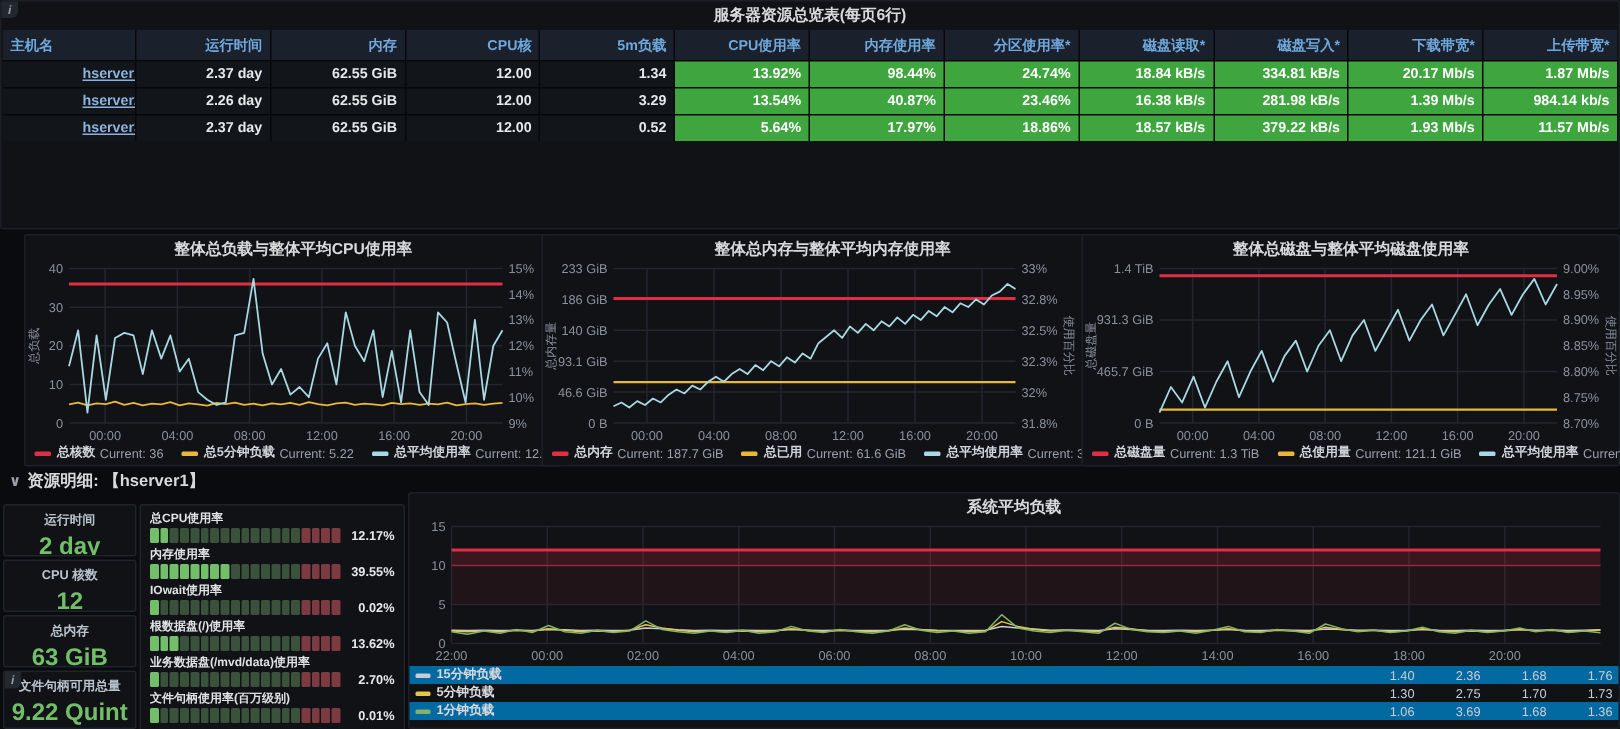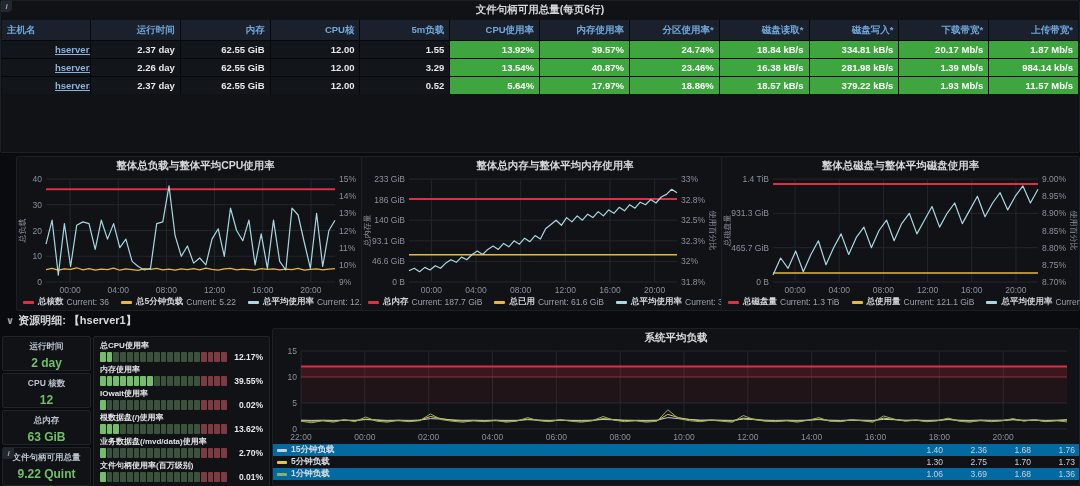--- a/index.html
+++ b/index.html
@@ -23,21 +23,21 @@
   .lg-right { margin-left:auto; margin-right:0; }
   .lg-dash { display:inline-block; width:11px; height:3px; border-radius:1px; margin-right:4px; }
   .lg-name { font-weight:bold; margin-right:3px; }
   .lg-cur { color:#9aa0ab; }
   
   .row-header { position:absolute; left:6px; top:313px; color:#d8d9da; font-size:11px; font-weight:bold; cursor:pointer; }
   .row-chevron { color:#9aa0ab; font-size:10px; margin-right:4px; }
   
   .stat-panel { position:absolute; left:2px; width:89px; height:35px; background:#101216; border:1px solid #1f232a; border-radius:2px; text-align:center; overflow:hidden; }
   .stat-title { color:#b9c2cd; font-size:8.5px; font-weight:bold; margin-top:4px; white-space:nowrap; }
-  .stat-value { color:#73bf69; font-size:12px; font-weight:bold; margin-top:3px; }
+  .stat-value { color:#73bf69; font-size:16px; font-weight:bold; margin-top:3px; }
   
   .gauge-panel { position:absolute; left:93px; top:336px; width:177px; height:167px; background:#101216; border:1px solid #1f232a; border-radius:2px; padding:3px 6px; overflow:hidden; }
   .gauge-block { margin-bottom:2px; }
   .gauge-label { color:#e0e2e6; font-size:8px; font-weight:bold; white-space:nowrap; overflow:hidden; }
   .gauge-row { display:flex; align-items:center; margin-top:1px; }
   .gauge-bar { display:flex; flex:1; gap:1px; height:10px; }
   .gcell { flex:1; background:#3a523c; border-radius:1px; }
   .gcell.lit { background:#73bf69; }
   .gcell.redzone { background:#7c3a41; }
   .gauge-pct { width:36px; text-align:right; color:#e6e8ea; font-size:8.5px; font-weight:bold; }
@@ -50,41 +50,41 @@
   .ltr-stats { margin-left:auto; display:flex; }
   .ltr-stats span { width:44px; text-align:right; }
 </style>
 </head>
 <body>
 
 <div class="dashboard">
 
   <div class="panel" style="left:0;top:0;width:1080px;height:153px;">
     <div class="info-badge">i</div>
-    <div class="panel-title">文件句柄可用总量(每页6行)</div>
+    <div class="panel-title">服务器资源总览表(每页6行)</div>
     <div class="res-table">
         <div class="th first">主机名</div>
         <div class="th">运行时间</div>
         <div class="th">内存</div>
         <div class="th">CPU核</div>
         <div class="th">5m负载</div>
         <div class="th">CPU使用率</div>
         <div class="th">内存使用率</div>
         <div class="th">分区使用率*</div>
         <div class="th">磁盘读取*</div>
         <div class="th">磁盘写入*</div>
         <div class="th">下载带宽*</div>
         <div class="th">上传带宽*</div>
         <div class="td host"><span class="hostlink">hserver1</span></div>
         <div class="td">2.37 day</div>
         <div class="td">62.55 GiB</div>
         <div class="td">12.00</div>
-        <div class="td">1.55</div>
+        <div class="td">1.34</div>
         <div class="td green">13.92%</div>
-        <div class="td green">39.57%</div>
+        <div class="td green">98.44%</div>
         <div class="td green">24.74%</div>
         <div class="td green">18.84 kB/s</div>
         <div class="td green">334.81 kB/s</div>
         <div class="td green">20.17 Mb/s</div>
         <div class="td green">1.87 Mb/s</div>
         <div class="td host"><span class="hostlink">hserver2</span></div>
         <div class="td">2.26 day</div>
         <div class="td">62.55 GiB</div>
         <div class="td">12.00</div>
         <div class="td">3.29</div>

